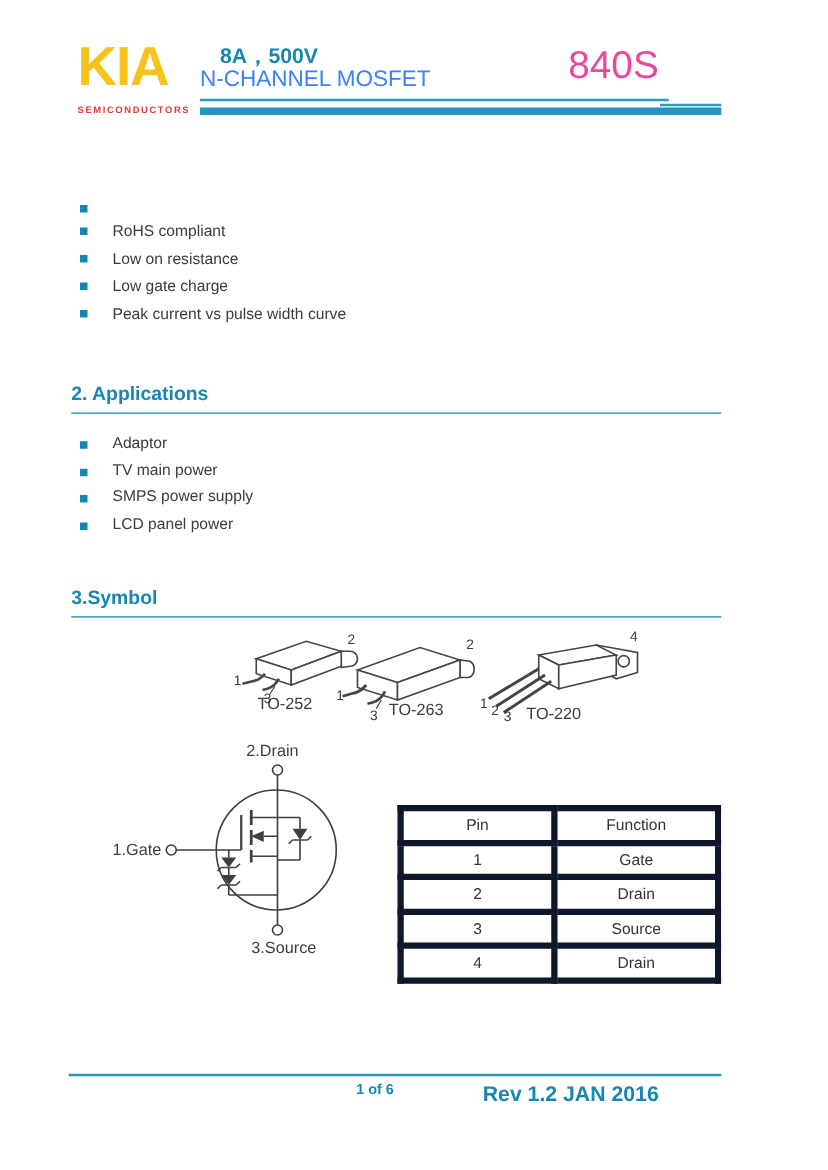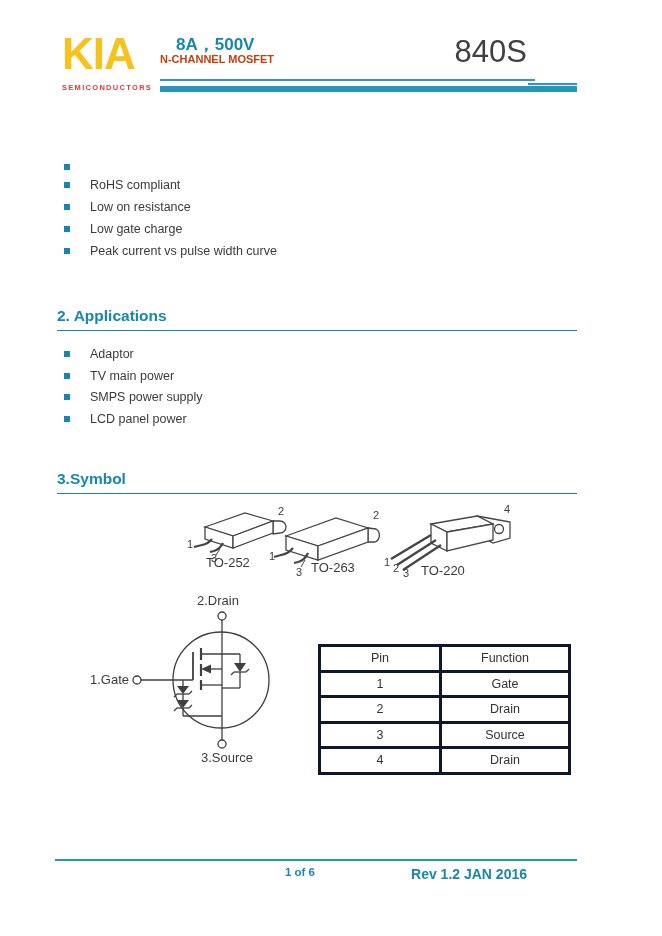--- a/index.html
+++ b/index.html
@@ -6,63 +6,63 @@
   .page{
     position:relative; width:577px; height:936px; background:#ffffff;
     font-family:"Liberation Sans", sans-serif; color:#3c3c3c; overflow:hidden;
   }
   .abs{position:absolute;}
 
   
   .logo{left:62px; top:32px; font-size:44px; font-weight:bold; color:#f6c21c; letter-spacing:-1px; line-height:1;}
   .tagline{left:62px; top:83px; font-size:7.5px; font-weight:bold; color:#e2393c; letter-spacing:1.3px;}
   .spec1{left:176px; top:33px; font-size:17px; font-weight:bold; color:#1787b0;}
-  .spec2{left:160px; top:53px; font-size:11px; font-weight:bold; color:#c2410c;}
-  .partno{right:50px; top:36px; font-size:31px; color:#404040; line-height:1;}
+  .spec2{left:160px; top:53px; font-size:18px; font-weight:normal; color:#3b82f6;}
+  .partno{right:50px; top:36px; font-size:31px; color:#ec4899; line-height:1;}
   .hline-a{left:160px; top:79px; width:375px; height:2px; background:#2b9abe;}
   .hline-b{left:528px; top:83px; width:92px; height:2px; background:#2b9abe;}
   .hbar{left:160px; top:86px; width:458px; height:6px; background:#2695bb;}
 
   
   .sec-title{
     left:57px; width:555px; font-size:15.5px; font-weight:bold; color:#1787b0;
     border-bottom:1.5px solid #1787b0; padding-bottom:5px;
   }
   #sec-features{top:129px;}
   #sec-applications{top:307px;}
   #sec-symbol{top:470px;}
 
   
   .blist{left:64px; width:520px;}
   #features-list{top:160px;}
   #applications-list{top:347px;}
   .bullet-item{display:flex; align-items:flex-start; margin-bottom:8px; font-size:12.5px; color:#3b3b3b;}
-  #applications-list .bullet-item{margin-bottom:7.5px;}
+  #applications-list .bullet-item{margin-bottom:7.5px;align-items:center;}
   .bullet-sq{flex:0 0 auto; width:6px; height:6px; background:#1787b0; margin:4px 20px 0 0;}
   .bullet-text sub{font-size:8px;}
 
   
   .pkg-caption{font-size:13px; color:#3b3b3b;}
   svg text{font-family:"Liberation Sans", sans-serif;}
   .pkg-num{font-size:11px; fill:#3b3b3b;}
   .diag-label{font-size:13px; fill:#3c3c3c;}
 
   
   .pin-table{left:318px; top:644px; border-collapse:collapse;}
   .pin-table th,.pin-table td{
-    border:3px solid #0f172a; font-weight:normal; font-size:12.5px; color:#333;
+    border:5px solid #0f172a; font-weight:normal; font-size:12.5px; color:#333;
     text-align:center; padding:0; height:22.5px;
   }
   .pin-table .col-pin{width:118px;}
   .pin-table .col-fn{width:126px;}
 
   
   .f-line{left:55px; top:859px; width:557px; height:2px; background:#2695bb;}
   .f-page{left:55px; top:866px; width:490px; text-align:center; font-size:11.5px; font-weight:bold; color:#1787b0;}
-  .f-rev{right:50px; top:866px; font-size:14px; font-weight:bold; color:#1787b0;}
+  .f-rev{right:50px; top:866px; font-size:17px; font-weight:bold; color:#1787b0;}
 </style>
 </head>
 <body>
 
 <div class="page">
 
   <div class="abs logo">KIA</div>
   <div class="abs tagline">SEMICONDUCTORS</div>
   <div class="abs spec1">8A，500V</div>
   <div class="abs spec2">N-CHANNEL MOSFET</div>

